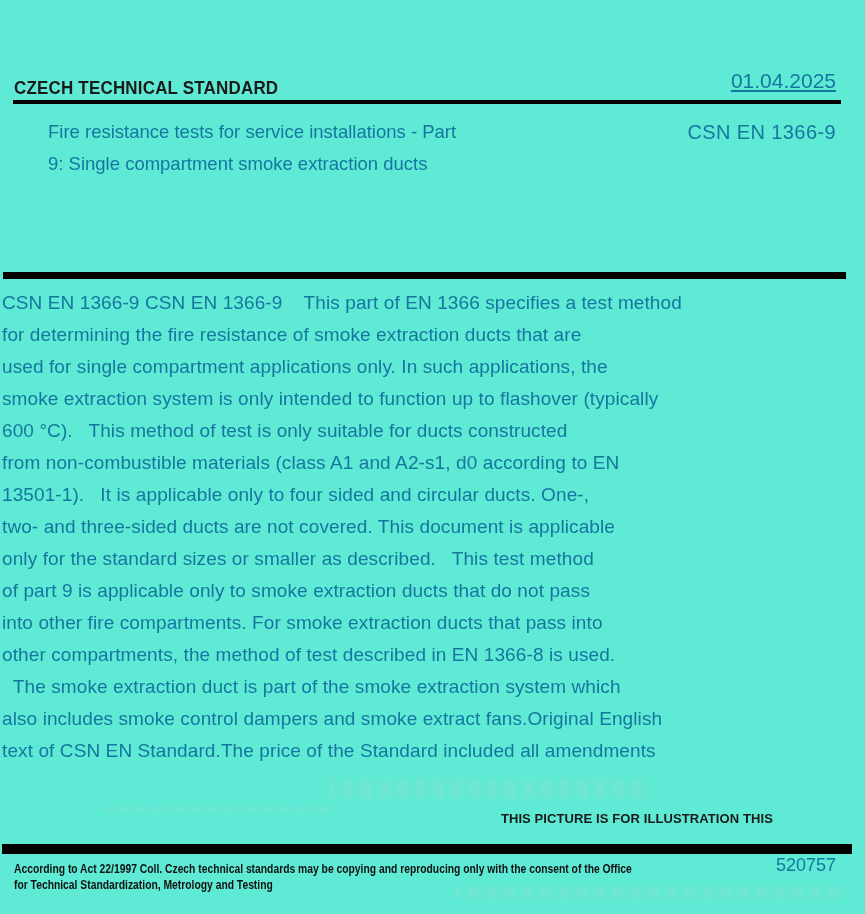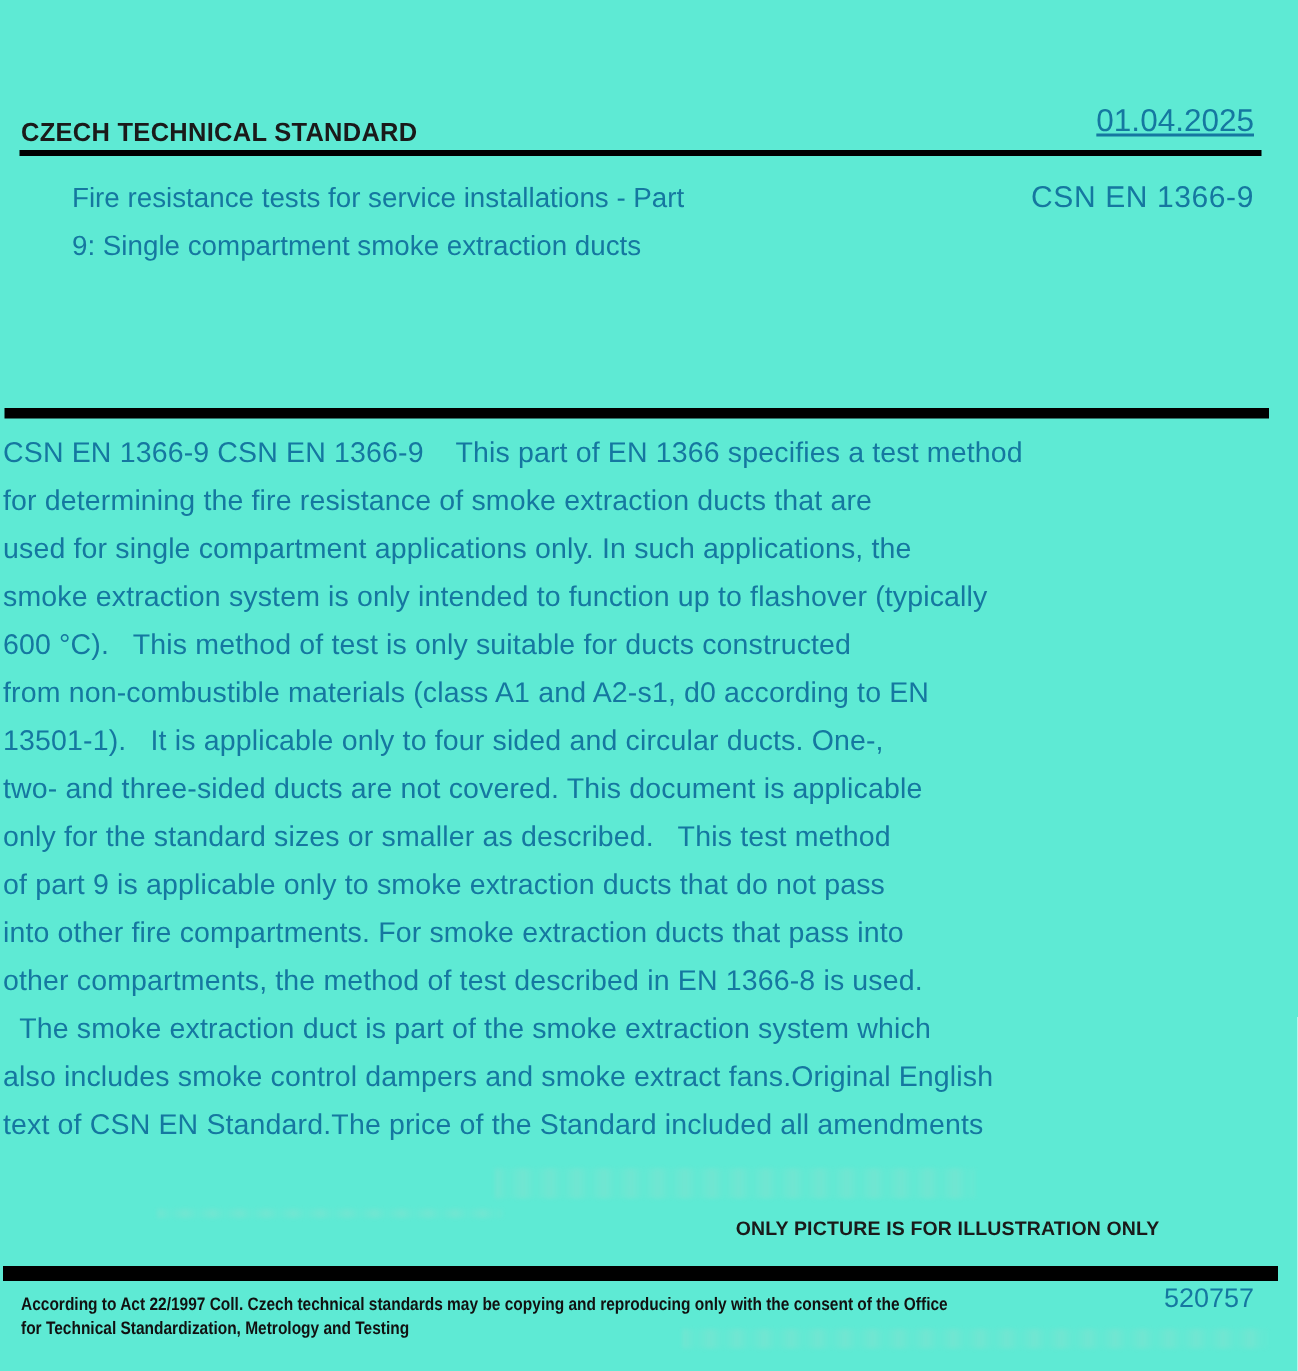--- a/index.html
+++ b/index.html
@@ -182,20 +182,20 @@
 into other fire compartments. For smoke extraction ducts that pass into
 other compartments, the method of test described in EN 1366-8 is used.
   The smoke extraction duct is part of the smoke extraction system which
 also includes smoke control dampers and smoke extract fans.Original English
 text of CSN EN Standard.The price of the Standard included all amendments</div>
 
   <div class="smudge smudge-mid"></div>
   <div class="smudge smudge-mid2"></div>
   <div class="smudge smudge-right"></div>
 
-  <div class="illustration-note">ONLY PICTURE IS FOR ILLUSTRATION ONLY</div>
+  <div class="illustration-note">THIS PICTURE IS FOR ILLUSTRATION THIS</div>
 
   <div class="footer-bar"></div>
   <div class="footer-legal">According to Act 22/1997 Coll. Czech technical standards may be copying and reproducing only with the consent of the Office
 for Technical Standardization, Metrology and Testing</div>
   <div class="footer-number">520757</div>
 
 </div>
 
 </body></html>

